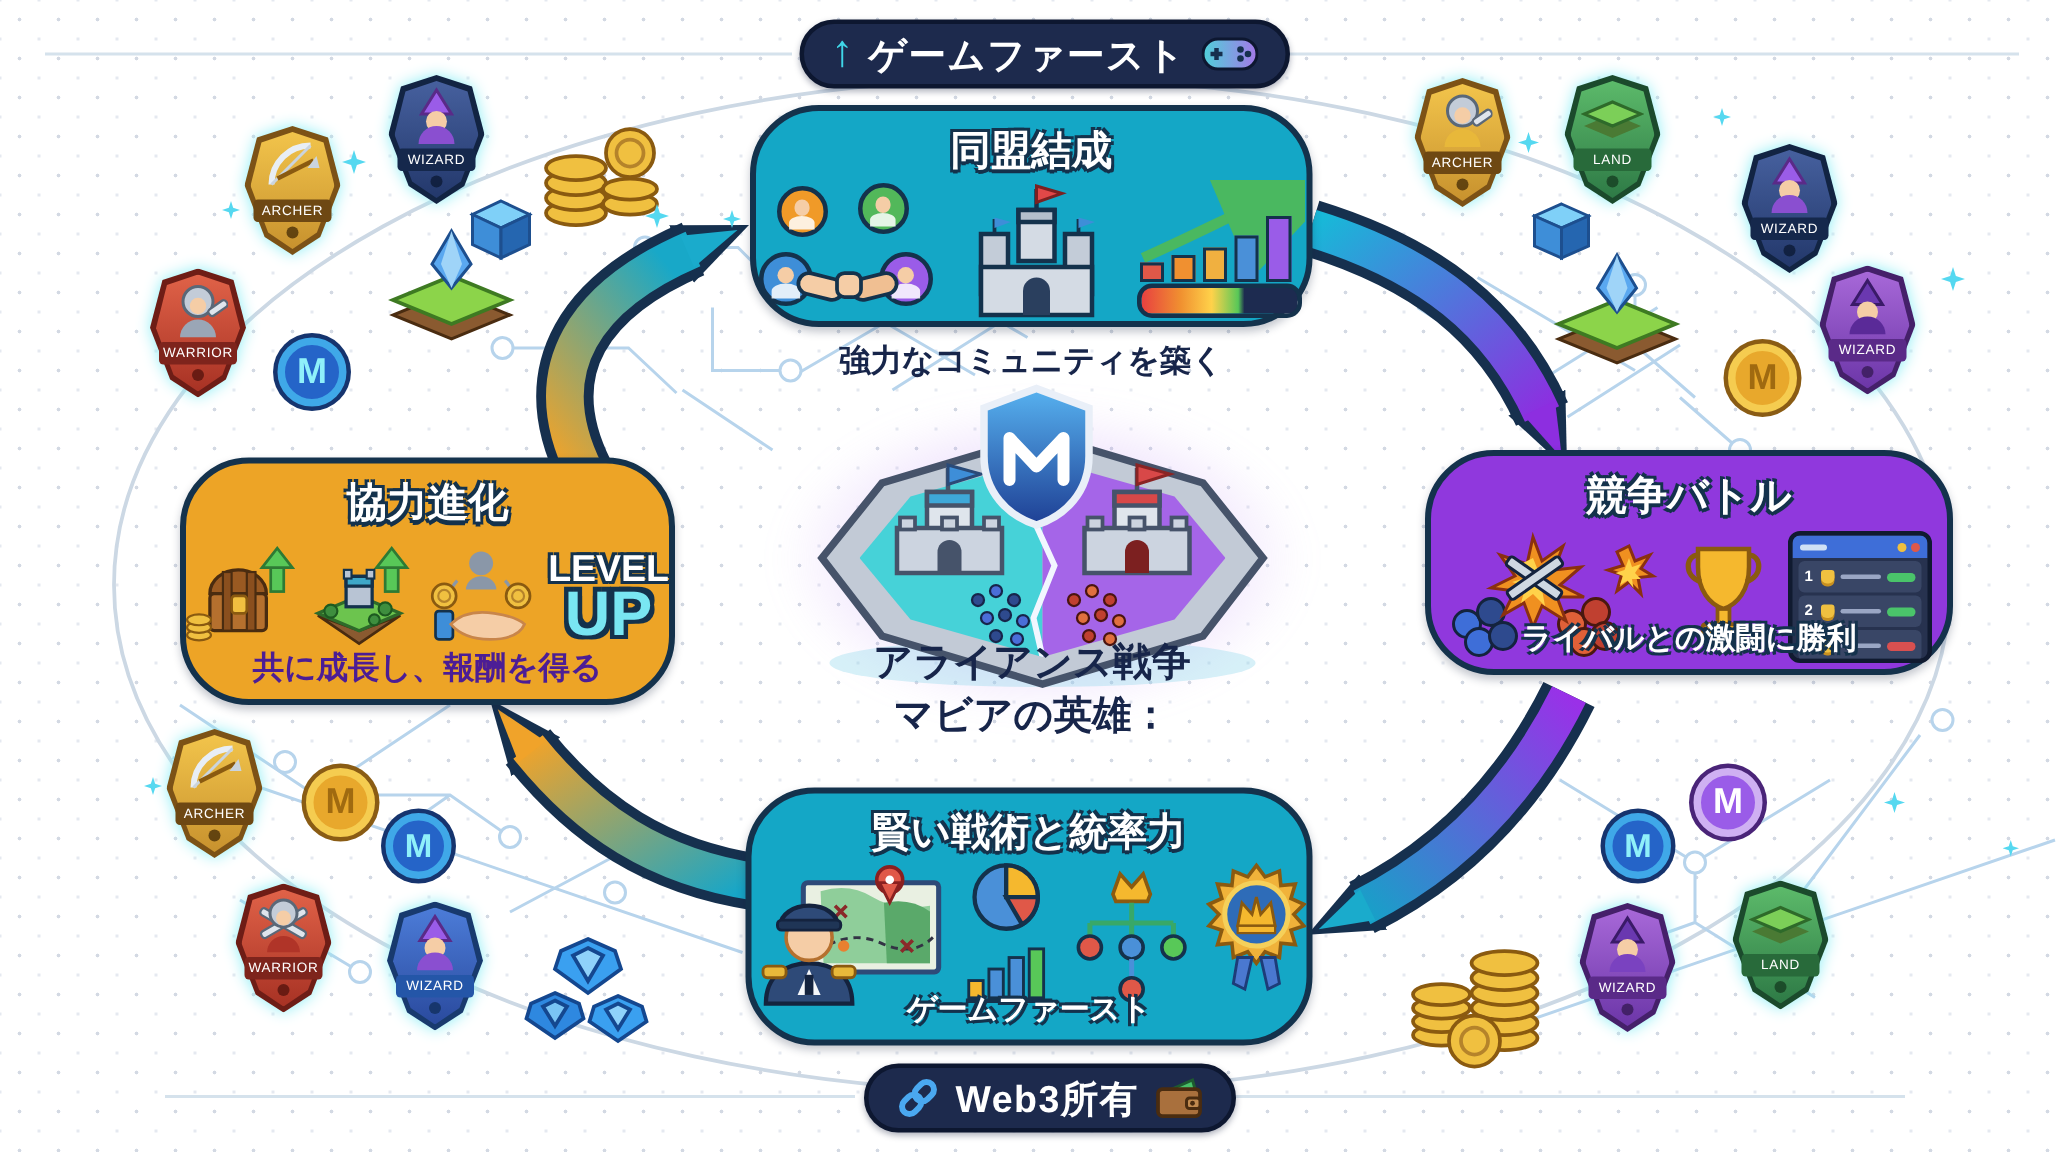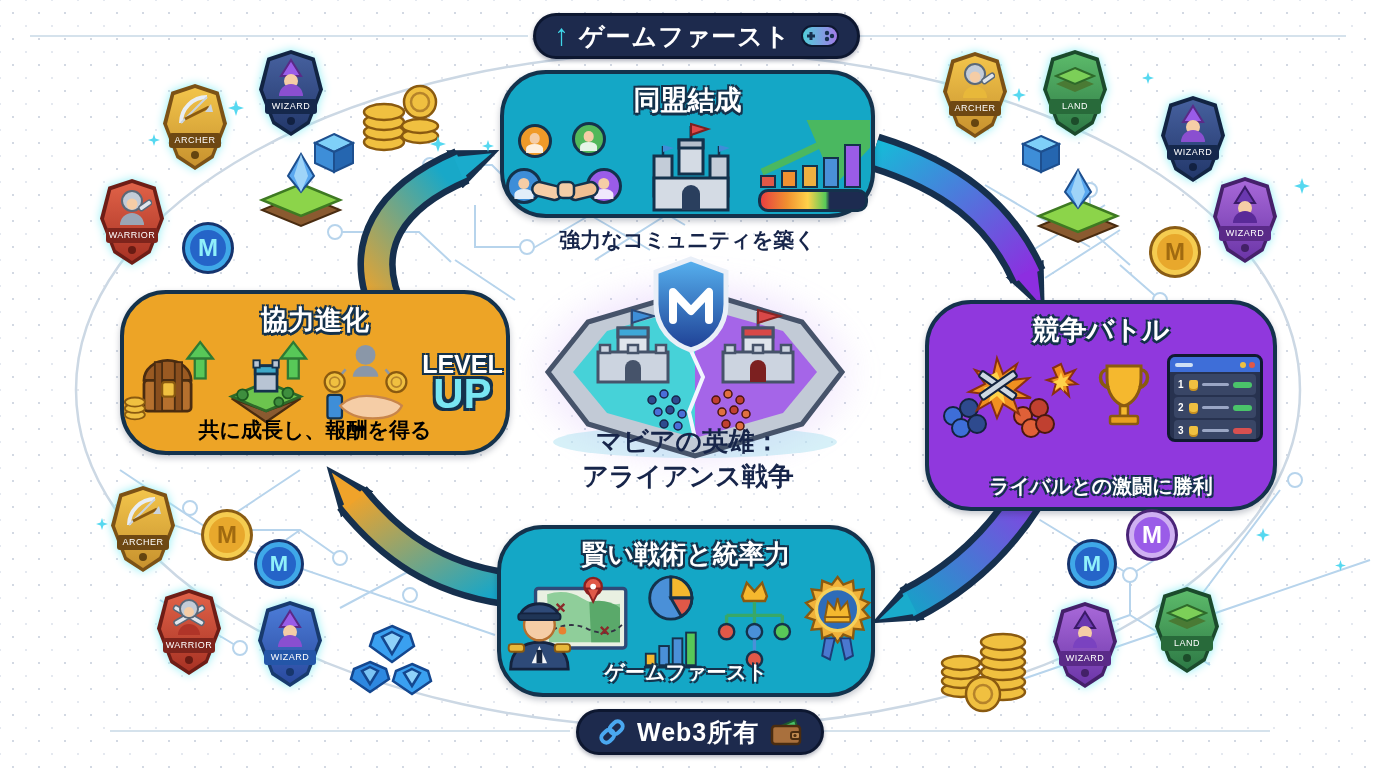--- a/index.html
+++ b/index.html
@@ -14,21 +14,21 @@
   
   .banner{position:absolute;display:flex;align-items:center;gap:10px;background:#1d2a4d;border:3px solid #0d1730;border-radius:26px;padding:0 18px;height:46px;box-sizing:border-box;z-index:6;box-shadow:0 2px 4px rgba(20,30,60,.35)}
   .banner .txt{color:#fff;font-weight:bold;font-size:25px;letter-spacing:1px;white-space:nowrap}
   .uparrow{color:#3fd6e8;font-size:30px;font-weight:bold;line-height:1;transform:translateY(-1px)}
   
   .cbox{position:absolute;border:4px solid #14324c;border-radius:46px;box-sizing:border-box;z-index:4;box-shadow:0 3px 6px rgba(20,30,60,.25)}
   .cbox .title{text-align:center;font-size:27px;font-weight:bold;color:#fff;margin-top:8px;
     text-shadow:-2px -2px 0 #14324c,2px -2px 0 #14324c,-2px 2px 0 #14324c,2px 2px 0 #14324c,0 3px 0 #14324c}
   .cbox .caption{position:absolute;left:0;right:0;bottom:7px;text-align:center;font-size:20px;font-weight:bold}
   .cap-white{color:#fff;text-shadow:-2px -2px 0 #14324c,2px -2px 0 #14324c,-2px 2px 0 #14324c,2px 2px 0 #14324c}
-  .cap-navy{color:#000000}
+  .cap-navy{color:#4c1d95}
   .teal{background:#14a7c6}.purple{background:#9038dd}.orangebg{background:#eda426}
   .iconrow{position:absolute;left:0;right:0;display:flex;align-items:flex-end;justify-content:center}
   .outside-cap{position:absolute;text-align:center;font-size:21px;font-weight:bold;color:#17254a;z-index:4}
   
   .av{position:absolute;border-radius:50%;border:3px solid #14324c;box-sizing:border-box}
   .av .hd{position:absolute;left:50%;top:22%;width:38%;height:38%;transform:translateX(-50%);border-radius:50%;background:#f5cda6}
   .av .bd{position:absolute;left:50%;bottom:6%;width:64%;height:34%;transform:translateX(-50%);border-radius:50% 50% 0 0;background:rgba(255,255,255,.85)}
   
   .badge{position:absolute;width:64px;height:86px;z-index:5;filter:drop-shadow(0 0 5px #8deef5)}
   .sh-out,.sh-in{position:absolute;clip-path:polygon(50% 0,87% 9%,100% 46%,79% 86%,50% 100%,21% 86%,0 46%,13% 9%)}
@@ -219,22 +219,22 @@
         <circle cx="200" cy="144" r="4" fill="#e07040"></circle>
     </g>
   </svg>
 
   <svg class="abs" style="left:652px;top:256px;z-index:4" width="78" height="98">
     <path d="M39,3 L74,16 V48 C74,72 58,88 39,94 C20,88 4,72 4,48 V16 Z" fill="url(#shieldG)" stroke="#e9eff8" stroke-width="5"></path>
     <path d="M21,64 V36 L39,55 L57,36 V64" fill="none" stroke="#ffffff" stroke-width="8" stroke-linecap="round" stroke-linejoin="round"></path>
   </svg>
 
   <div class="center-title" style="left:528px;top:424px">
+    <div>アライアンス戦争</div>
     <div>マビアの英雄：</div>
-    <div>アライアンス戦争</div>
   </div>
 
   <div class="banner" style="left:533px;top:13px">
     <span class="uparrow">↑</span>
     <span class="txt">ゲームファースト</span>
     <svg width="38" height="26" viewBox="0 0 38 26">
       <defs>
           <linearGradient id="padG" x1="0" y1="0" x2="1" y2="0">
             <stop offset="0" stop-color="#4fd0d8"></stop>
             <stop offset="1" stop-color="#a478e8"></stop>
@@ -324,21 +324,21 @@
           <div style="width:12px;height:19px;background:#f0b040;border:2px solid #14324c"></div>
           <div style="width:12px;height:27px;background:#4a90d8;border:2px solid #14324c"></div>
           <div style="width:13px;height:40px;background:#9a5ce8;border:2px solid #14324c"></div>
         </div>
         <div class="abs" style="left:0;bottom:2px;width:104px;height:17px;border:3px solid #14324c;border-radius:10px;background:linear-gradient(90deg,#e84040,#f09030 25%,#ffd24a 45%,#58c858 62%,#1d2b50 66%,#1d2b50)"></div>
       </div>
     </div>
   </div>
   <div class="outside-cap" style="left:500px;top:226px;width:375px">強力なコミュニティを築く</div>
 
-  <div class="cbox purple" style="left:925px;top:300px;width:352px;height:211px">
+  <div class="cbox purple" style="left:950px;top:300px;width:352px;height:150px">
     <div class="title">競争バトル</div>
     <div class="iconrow" style="top:46px;height:92px;gap:14px">
 
       <svg width="142" height="88" viewBox="0 0 142 88">
         <g fill="#3e6ed8" stroke="#14233e" stroke-width="2">
           <circle cx="14" cy="62" r="9"></circle>
             <circle cx="30" cy="54" r="9" fill="#2e4a8e"></circle>
             <circle cx="22" cy="74" r="9"></circle>
             <circle cx="38" cy="70" r="9" fill="#2e4a8e"></circle>
         </g>
@@ -450,21 +450,21 @@
         <circle cx="35" cy="36" r="22" fill="#2e6cb8" stroke="#f5d05a" stroke-width="3.5"></circle>
         <polygon points="22,44 25,28 32,36 35,24 38,36 45,28 48,44" fill="#f5b82e" stroke="#8a5a10" stroke-width="2"></polygon>
         <rect x="22" y="44" width="26" height="5" fill="#f5b82e" stroke="#8a5a10" stroke-width="1.5"></rect>
         <polygon points="22,66 32,66 27,88 19,84" fill="#4a78d0" stroke="#1d3c78" stroke-width="2"></polygon>
         <polygon points="38,66 48,66 51,84 43,88" fill="#4a78d0" stroke="#1d3c78" stroke-width="2"></polygon>
       </svg>
     </div>
     <div class="caption cap-white">ゲームファースト</div>
   </div>
 
-  <div class="cbox orangebg" style="left:120px;top:290px;width:390px;height:165px">
+  <div class="cbox orangebg" style="left:120px;top:305px;width:330px;height:165px">
     <div class="title">協力進化</div>
     <div class="iconrow" style="top:44px;height:90px;gap:10px">
 
       <svg width="104" height="90" viewBox="0 0 104 90">
         <g>
           <rect x="78" y="16" width="12" height="24" fill="#58c858" stroke="#2e7a34" stroke-width="2.5"></rect>
           <polygon points="70,18 84,0 98,18" fill="#58c858" stroke="#2e7a34" stroke-width="2.5"></polygon>
         </g>
         <path d="M22,42 a26,22 0 0 1 52,0 Z" fill="#9a5a22" stroke="#4a2c10" stroke-width="3"></path>
         <rect x="22" y="42" width="52" height="34" rx="4" fill="#b5702e" stroke="#4a2c10" stroke-width="3"></rect>

